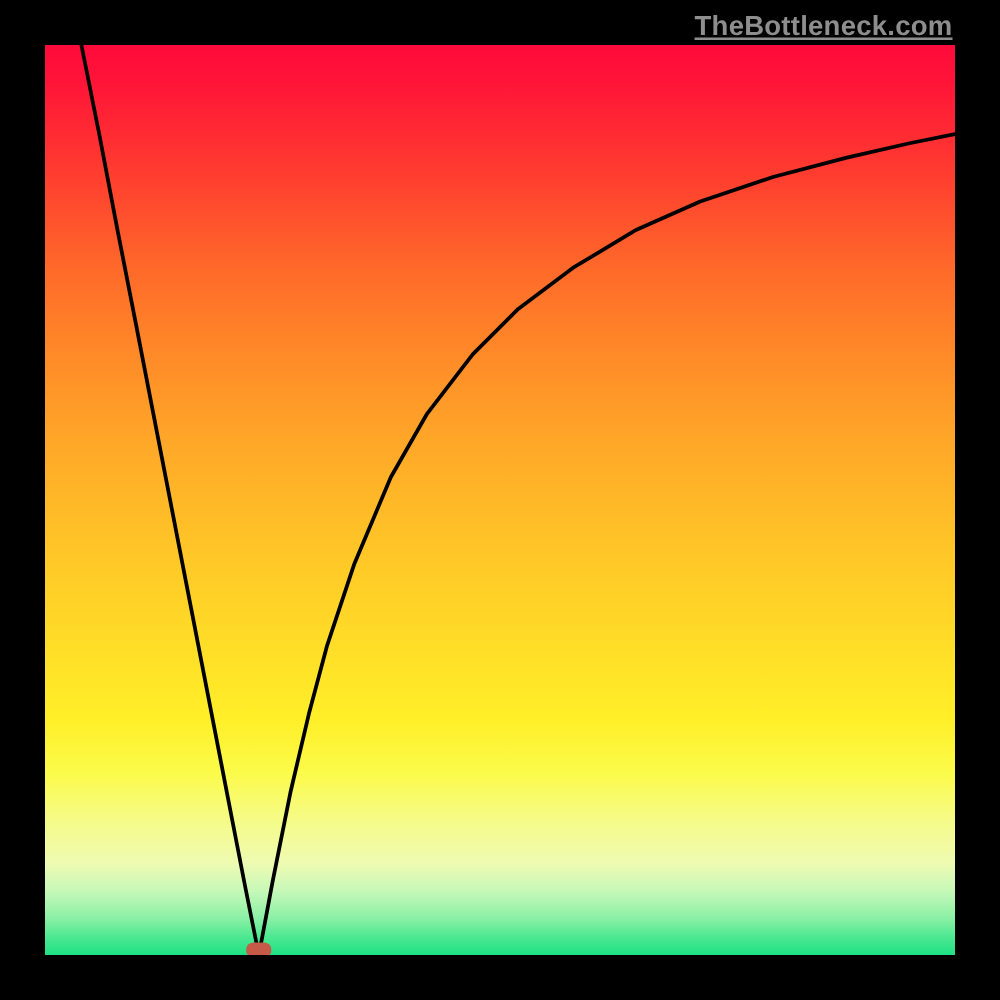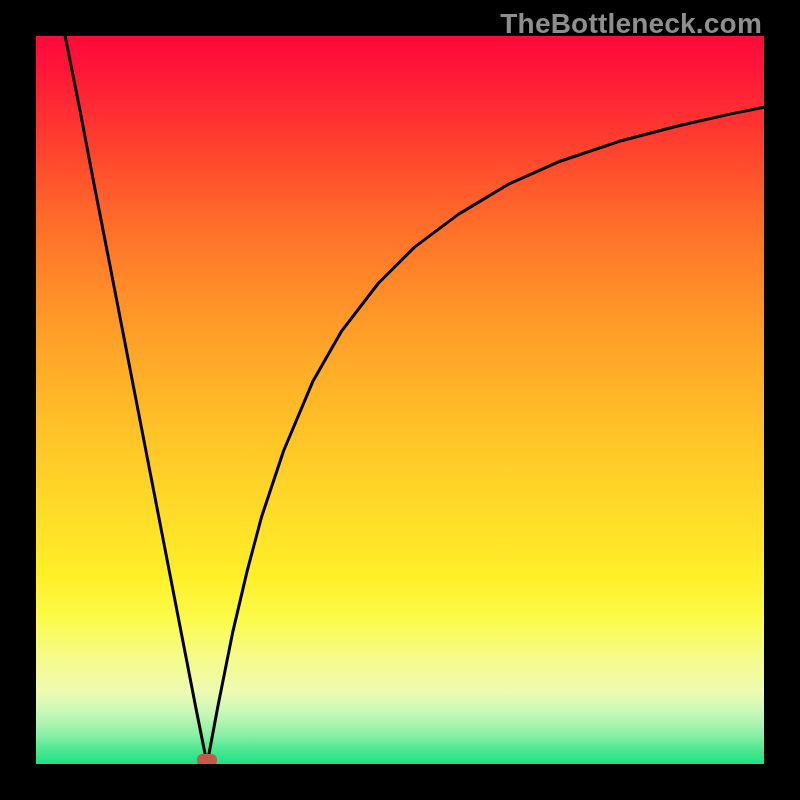--- a/index.html
+++ b/index.html
@@ -50,24 +50,25 @@
     height: 12px;
     border-radius: 6px / 5px;
     background: #c55a49;
     transform: translate(-50%, -50%);
   }
   .watermark {
     position: absolute;
     top: 8px;
     right: 38px;
     font-family: Arial, Helvetica, sans-serif;
-    font-size: 28px;
+    font-size: 22px;
     font-weight: 600;
     color: #8e8e8e;
     letter-spacing: 0.2px;
+    text-decoration: underline;
   }
 </style>
 </head>
 <body>
 
 <div class="frame">
   <div class="watermark">TheBottleneck.com</div>
   <div class="plot-area">
     <div class="gradient-bg"></div>
     <svg class="curve-svg" viewBox="0 0 728 728" preserveAspectRatio="none">

